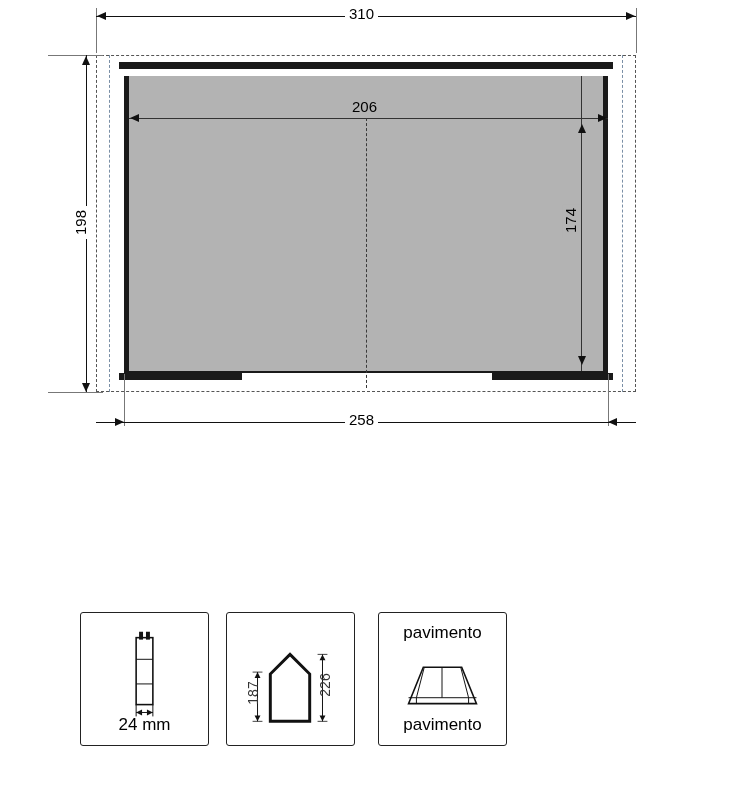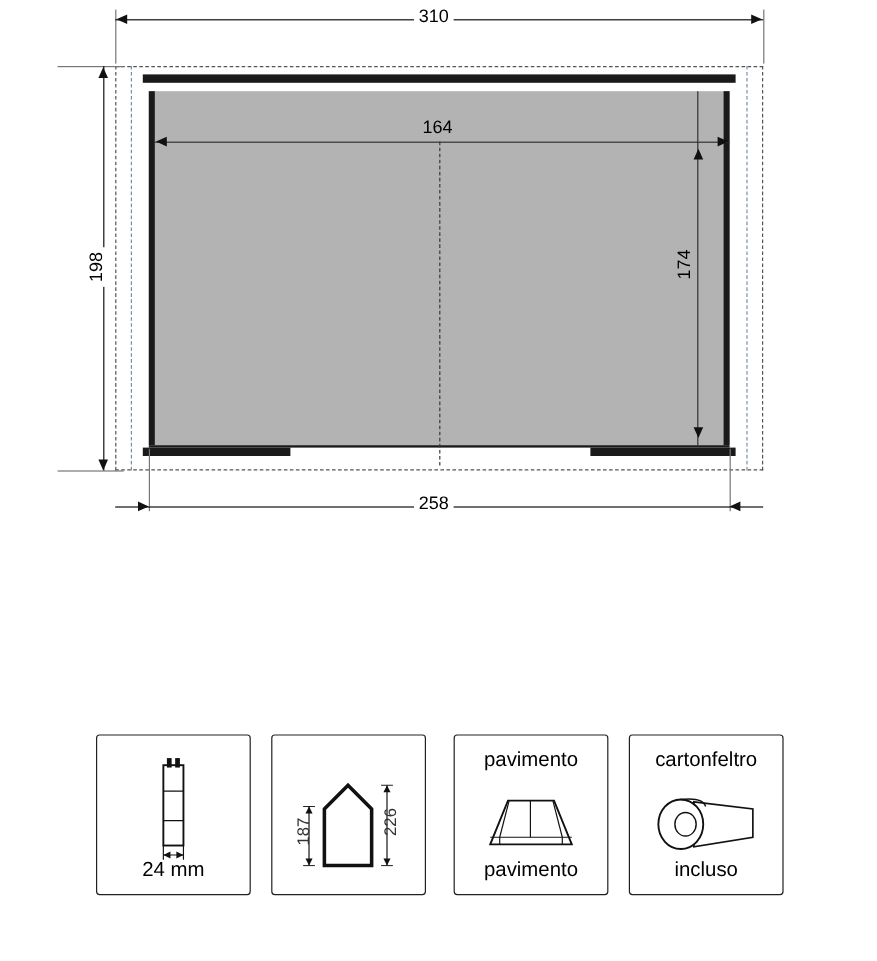--- a/index.html
+++ b/index.html
@@ -119,21 +119,21 @@
     <div class="wall-h" style="left:119px;top:62px;width:494px;"></div>
     <div class="wall-h" style="left:119px;top:373px;width:123px;"></div>
     <div class="wall-h" style="left:492px;top:373px;width:121px;"></div>
     <div class="thin-line thin-h" style="left:124px;top:371px;width:484px;background:#1a1a1a;height:2px;"></div>
 
     <div class="thin-line thin-h" style="left:129px;top:118px;width:479px;"></div>
     <div class="thin-line thin-v" style="left:581px;top:76px;height:295px;"></div>
 
     <div class="axis-v"></div>
 
-    <div class="dim-text on-grey" style="left:348px;top:98px;">164</div>
+    <div class="dim-text on-grey" style="left:348px;top:98px;">206</div>
     <div class="arrow arr-left" style="left:130px;top:114px;"></div>
     <div class="arrow arr-right" style="left:598px;top:114px;"></div>
 
     <div class="dim-text on-grey vert" style="left:554px;top:212px;">174</div>
     <div class="arrow arr-up" style="left:578px;top:124px;"></div>
     <div class="arrow arr-down" style="left:578px;top:356px;"></div>
 
     <div class="ext-line-h" style="left:48px;top:55px;width:55px;"></div>
     <div class="ext-line-h" style="left:48px;top:392px;width:55px;"></div>
     <div class="dim-line-v" style="left:86px;top:55px;height:337px;"></div>
@@ -196,24 +196,14 @@
         <line x1="30" y1="86" x2="99" y2="86" stroke="#111" stroke-width="1"></line>
         <line x1="46" y1="55" x2="38" y2="86" stroke="#111" stroke-width="1"></line>
         <line x1="64" y1="55" x2="64" y2="86" stroke="#111" stroke-width="1"></line>
         <line x1="83" y1="55" x2="91" y2="86" stroke="#111" stroke-width="1"></line>
         <line x1="38" y1="86" x2="38" y2="92" stroke="#111" stroke-width="1"></line>
         <line x1="91" y1="86" x2="91" y2="92" stroke="#111" stroke-width="1"></line>
       </svg>
       <div class="box-caption cap-bottom">pavimento</div>
     </div>
 
-    <div class="box box4">
-      <div class="box-caption cap-top">cartonfeltro</div>
-      <svg class="box-inner" viewBox="0 0 129 134">
-        <polygon points="54,56 104,62 104,86 54,94" fill="#ffffff" stroke="#111" stroke-width="1.4"></polygon>
-        <ellipse cx="43" cy="75" rx="19" ry="21" fill="#ffffff" stroke="#111" stroke-width="1.6"></ellipse>
-        <ellipse cx="47" cy="75" rx="9" ry="10" fill="#ffffff" stroke="#111" stroke-width="1.2"></ellipse>
-        <path d="M43,54 Q62,52 64,60" fill="none" stroke="#111" stroke-width="1.2"></path>
-      </svg>
-      <div class="box-caption cap-bottom">incluso</div>
-    </div>
   </div>
 </div>
 
 </body></html>

